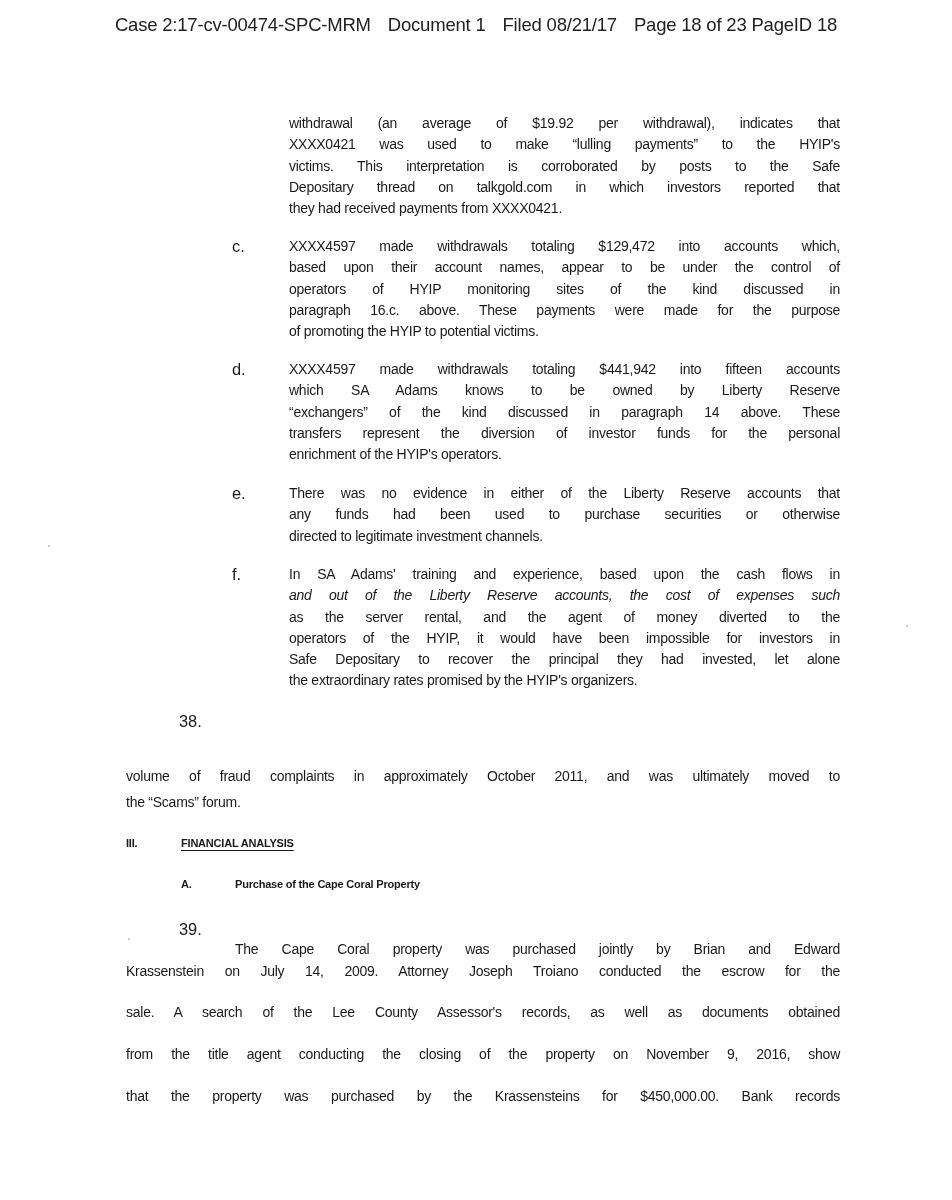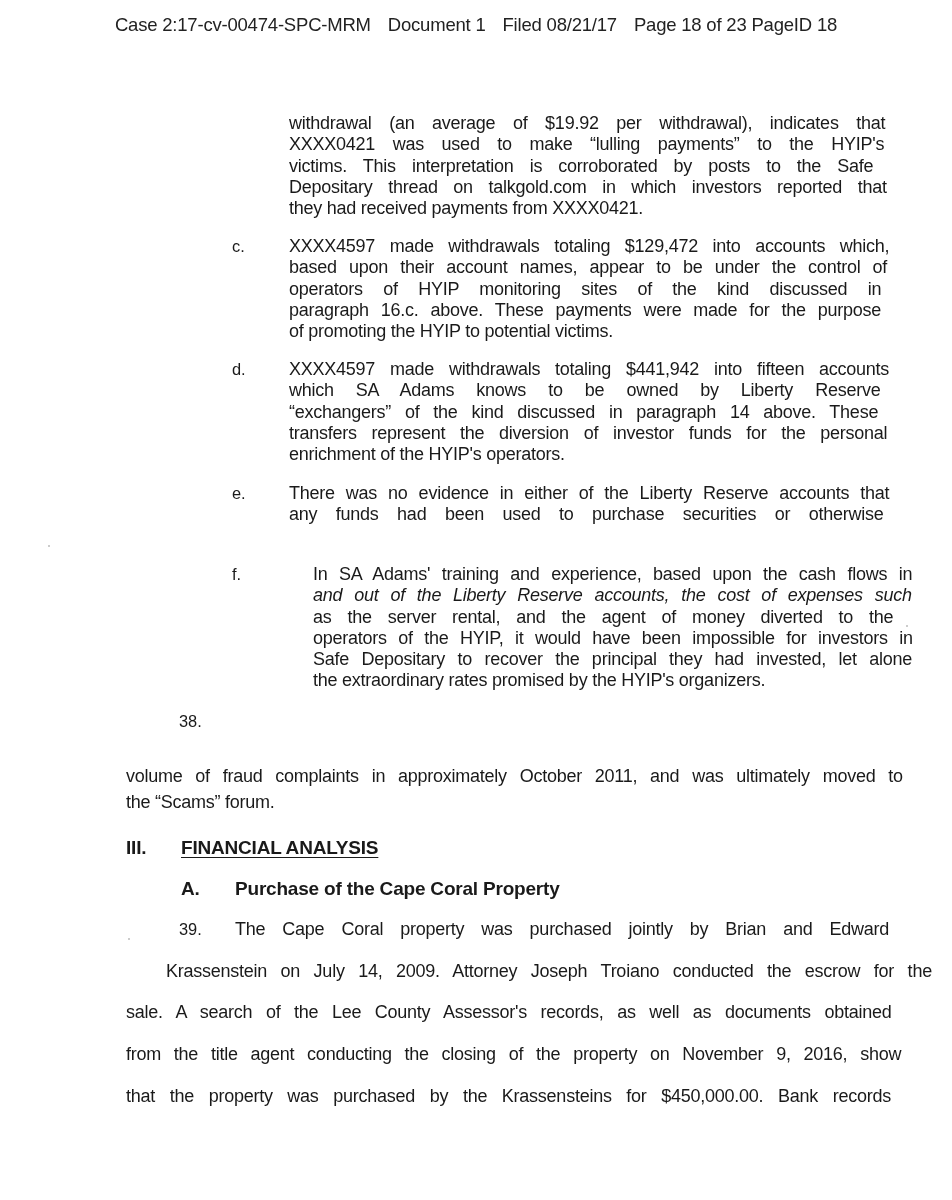--- a/index.html
+++ b/index.html
@@ -2,26 +2,26 @@
 <html><head>
   <meta charset="utf-8">
   <style>
     html, body { margin: 0; padding: 0; background: #ffffff; }
     body { width: 952px; height: 1200px; position: relative; overflow: hidden;
            font-family: "Liberation Sans", "DejaVu Sans", sans-serif; color: #1a1a1a; }
     .header { position: absolute; left: 0; top: 14px; width: 952px; text-align: center;
               font-size: 18.5px; color: #222; letter-spacing: -0.2px; white-space: nowrap; }
     .header span { margin: 0 6px; }
     .page { position: absolute; left: 0; top: 0; width: 952px; height: 1200px; }
-    .block { position: absolute; font-size: 18px; line-height: 21.3px; text-align: justify;
+    .block { position: absolute; font-size: 14px; line-height: 21.3px; text-align: justify;
              letter-spacing: -0.25px; }
     .block .ln { display: block; text-align: justify; text-align-last: justify; height: 21.3px; white-space: nowrap; }
     .block .ln.last { text-align-last: left; }
     .label { position: absolute; font-size: 16.4px; line-height: 21.3px; }
-    .heading { position: absolute; font-size: 19px; font-weight: bold; letter-spacing: -0.2px; }
+    .heading { position: absolute; font-size: 11px; font-weight: bold; letter-spacing: -0.2px; }
     .u { text-decoration: underline; text-underline-offset: 3px; }
     .pagenum { position: absolute; left: 0; width: 952px; text-align: center; top: 1115px; font-size: 16.4px; }
     .dot { position: absolute; width: 2px; height: 2px; background: #bbb; border-radius: 1px; }
   </style>
 </head>
 <body>
 
 <div class="page">
 
   <div class="header">
@@ -54,24 +54,25 @@
     <span class="ln" style="display: block; word-spacing: 17.3333px;">which SA Adams knows to be owned by Liberty Reserve</span>
     <span class="ln" style="display: block; word-spacing: 9.1px;">“exchangers” of the kind discussed in paragraph 14 above.  These</span>
     <span class="ln" style="display: block; word-spacing: 10px;">transfers represent the diversion of investor funds for the personal</span>
     <span class="ln last">enrichment of the HYIP's operators.</span>
   </div>
 
   <div class="label" style="left:232px; top:483px;">e.</div>
   <div class="block" style="left:289px; top:483px; width:551px;">
     <span class="ln" style="display: block; word-spacing: 6.27273px;">There was no evidence in either of the Liberty Reserve accounts that</span>
     <span class="ln" style="display: block; word-spacing: 13.7778px;">any funds had been used to purchase securities or otherwise</span>
+    <span class="ln last">directed to legitimate investment channels.</span>
   </div>
 
   <div class="label" style="left:232px; top:564px;">f.</div>
-  <div class="block" style="left:289px; top:564px; width:551px;margin-left:24px;">
+  <div class="block" style="left:289px; top:564px; width:551px;">
     <span class="ln" style="display: block; word-spacing: 6.81818px;">In SA Adams' training and experience, based upon the cash flows in</span>
     <span class="ln" style="display: block; word-spacing: 7.18182px; font-style: italic;">and out of the Liberty Reserve accounts, the cost of expenses such</span>
     <span class="ln" style="display: block; word-spacing: 11.1818px;">as the server rental, and the agent of money diverted to the</span>
     <span class="ln" style="display: block; word-spacing: 6.72727px;">operators of the HYIP, it would have been impossible for investors in</span>
     <span class="ln" style="display: block; word-spacing: 7.7px;">Safe Depositary to recover the principal they had invested, let alone</span>
     <span class="ln last">the extraordinary rates promised by the HYIP's organizers.</span>
   </div>
 
   <div class="label" style="left:179px; top:711px;">38.</div>
   <div class="block" style="left:126px; top:750px; width:714px;">
@@ -81,24 +82,24 @@
     <span class="ln last">the “Scams” forum.</span>
   </div>
 
   <div class="heading" style="left:126px; top:837px;">III.</div>
   <div class="heading u" style="left:181px; top:837px;">FINANCIAL ANALYSIS</div>
 
   <div class="heading" style="left:181px; top:878px;">A.</div>
   <div class="heading" style="left:235px; top:878px;">Purchase of the Cape Coral Property</div>
 
   <div class="label" style="left:179px; top:919px;">39.</div>
-  <div class="block" style="left:235px; top:919px; width:605px;">
+  <div class="block" style="left:235px; top:939px; width:605px;">
     <span class="ln" style="display: block; word-spacing: 12.3px;">The Cape Coral property was purchased jointly by Brian and Edward</span>
   </div>
-  <div class="block" style="left:126px; top:961px; width:714px;margin-left:40px;">
+  <div class="block" style="left:126px; top:961px; width:714px;">
     <span class="ln" style="display: block; word-spacing: 8.76923px;">Krassenstein on July 14, 2009.  Attorney Joseph Troiano conducted the escrow for the</span>
   </div>
   <div class="block" style="left:126px; top:1002px; width:714px;">
     <span class="ln" style="display: block; word-spacing: 8.85714px;">sale.  A search of the Lee County Assessor's records, as well as documents obtained</span>
   </div>
   <div class="block" style="left:126px; top:1044px; width:714px;">
     <span class="ln" style="display: block; word-spacing: 8.07143px;">from the title agent conducting the closing of the property on November 9, 2016, show</span>
   </div>
   <div class="block" style="left:126px; top:1086px; width:714px;">
     <span class="ln" style="display: block; word-spacing: 9.91667px;">that the property was purchased by the Krassensteins for $450,000.00.  Bank records</span>

